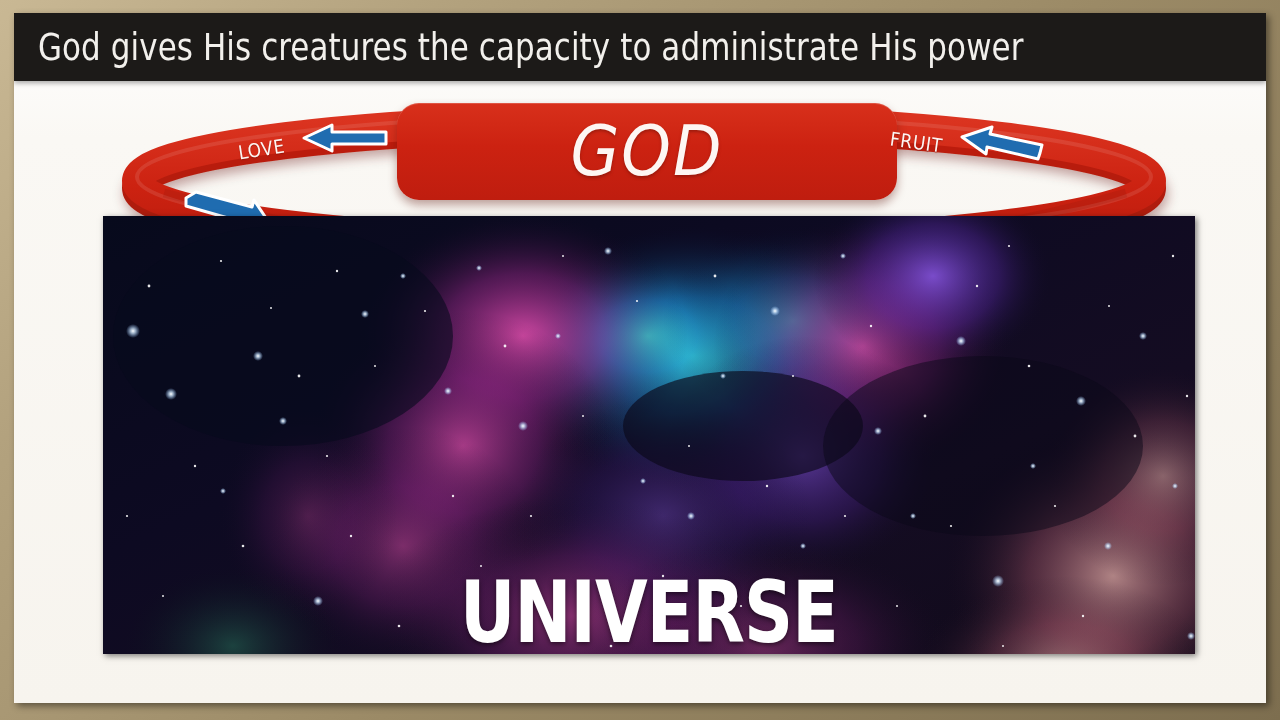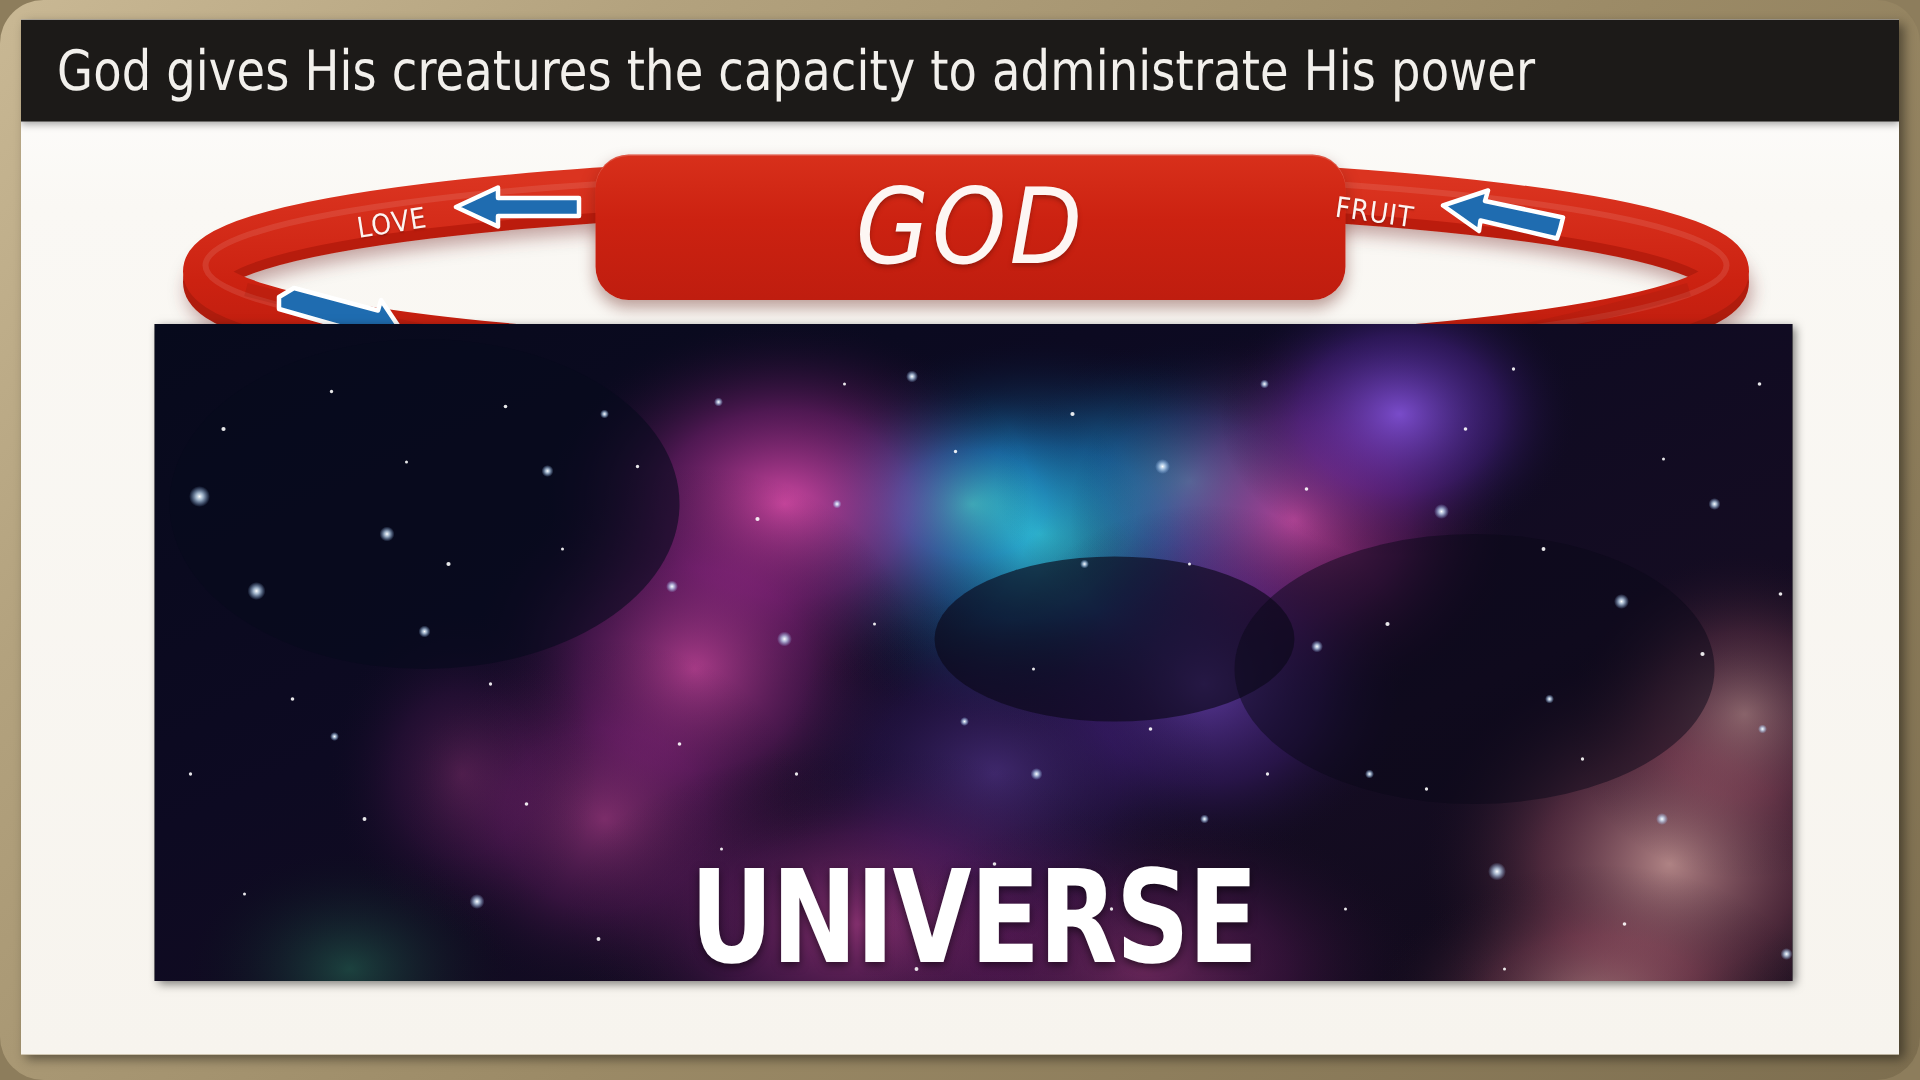--- a/index.html
+++ b/index.html
@@ -5,21 +5,20 @@
   html,body{margin:0;padding:0;}
   body{
     width:1280px;height:720px;overflow:hidden;
     background:#8d7d5c;
     font-family:"Liberation Sans",sans-serif;
   }
   
   #frame{
     position:absolute;inset:0;
     background:linear-gradient(135deg,#c9b894 0%,#b3a27e 22%,#9b8a66 55%,#7d6e4f 100%);
-    border-radius:29px;
   }
   #slide{
     position:absolute;left:14px;top:13px;width:1252px;height:690px;
     background:linear-gradient(180deg,#ffffff 0%,#faf8f4 18%,#f7f4ee 100%);
     box-shadow:3px 3px 7px rgba(0,0,0,.45);
     overflow:hidden;
   }
   
   #titlebar{
     position:absolute;left:0;top:0;width:1252px;height:68px;

